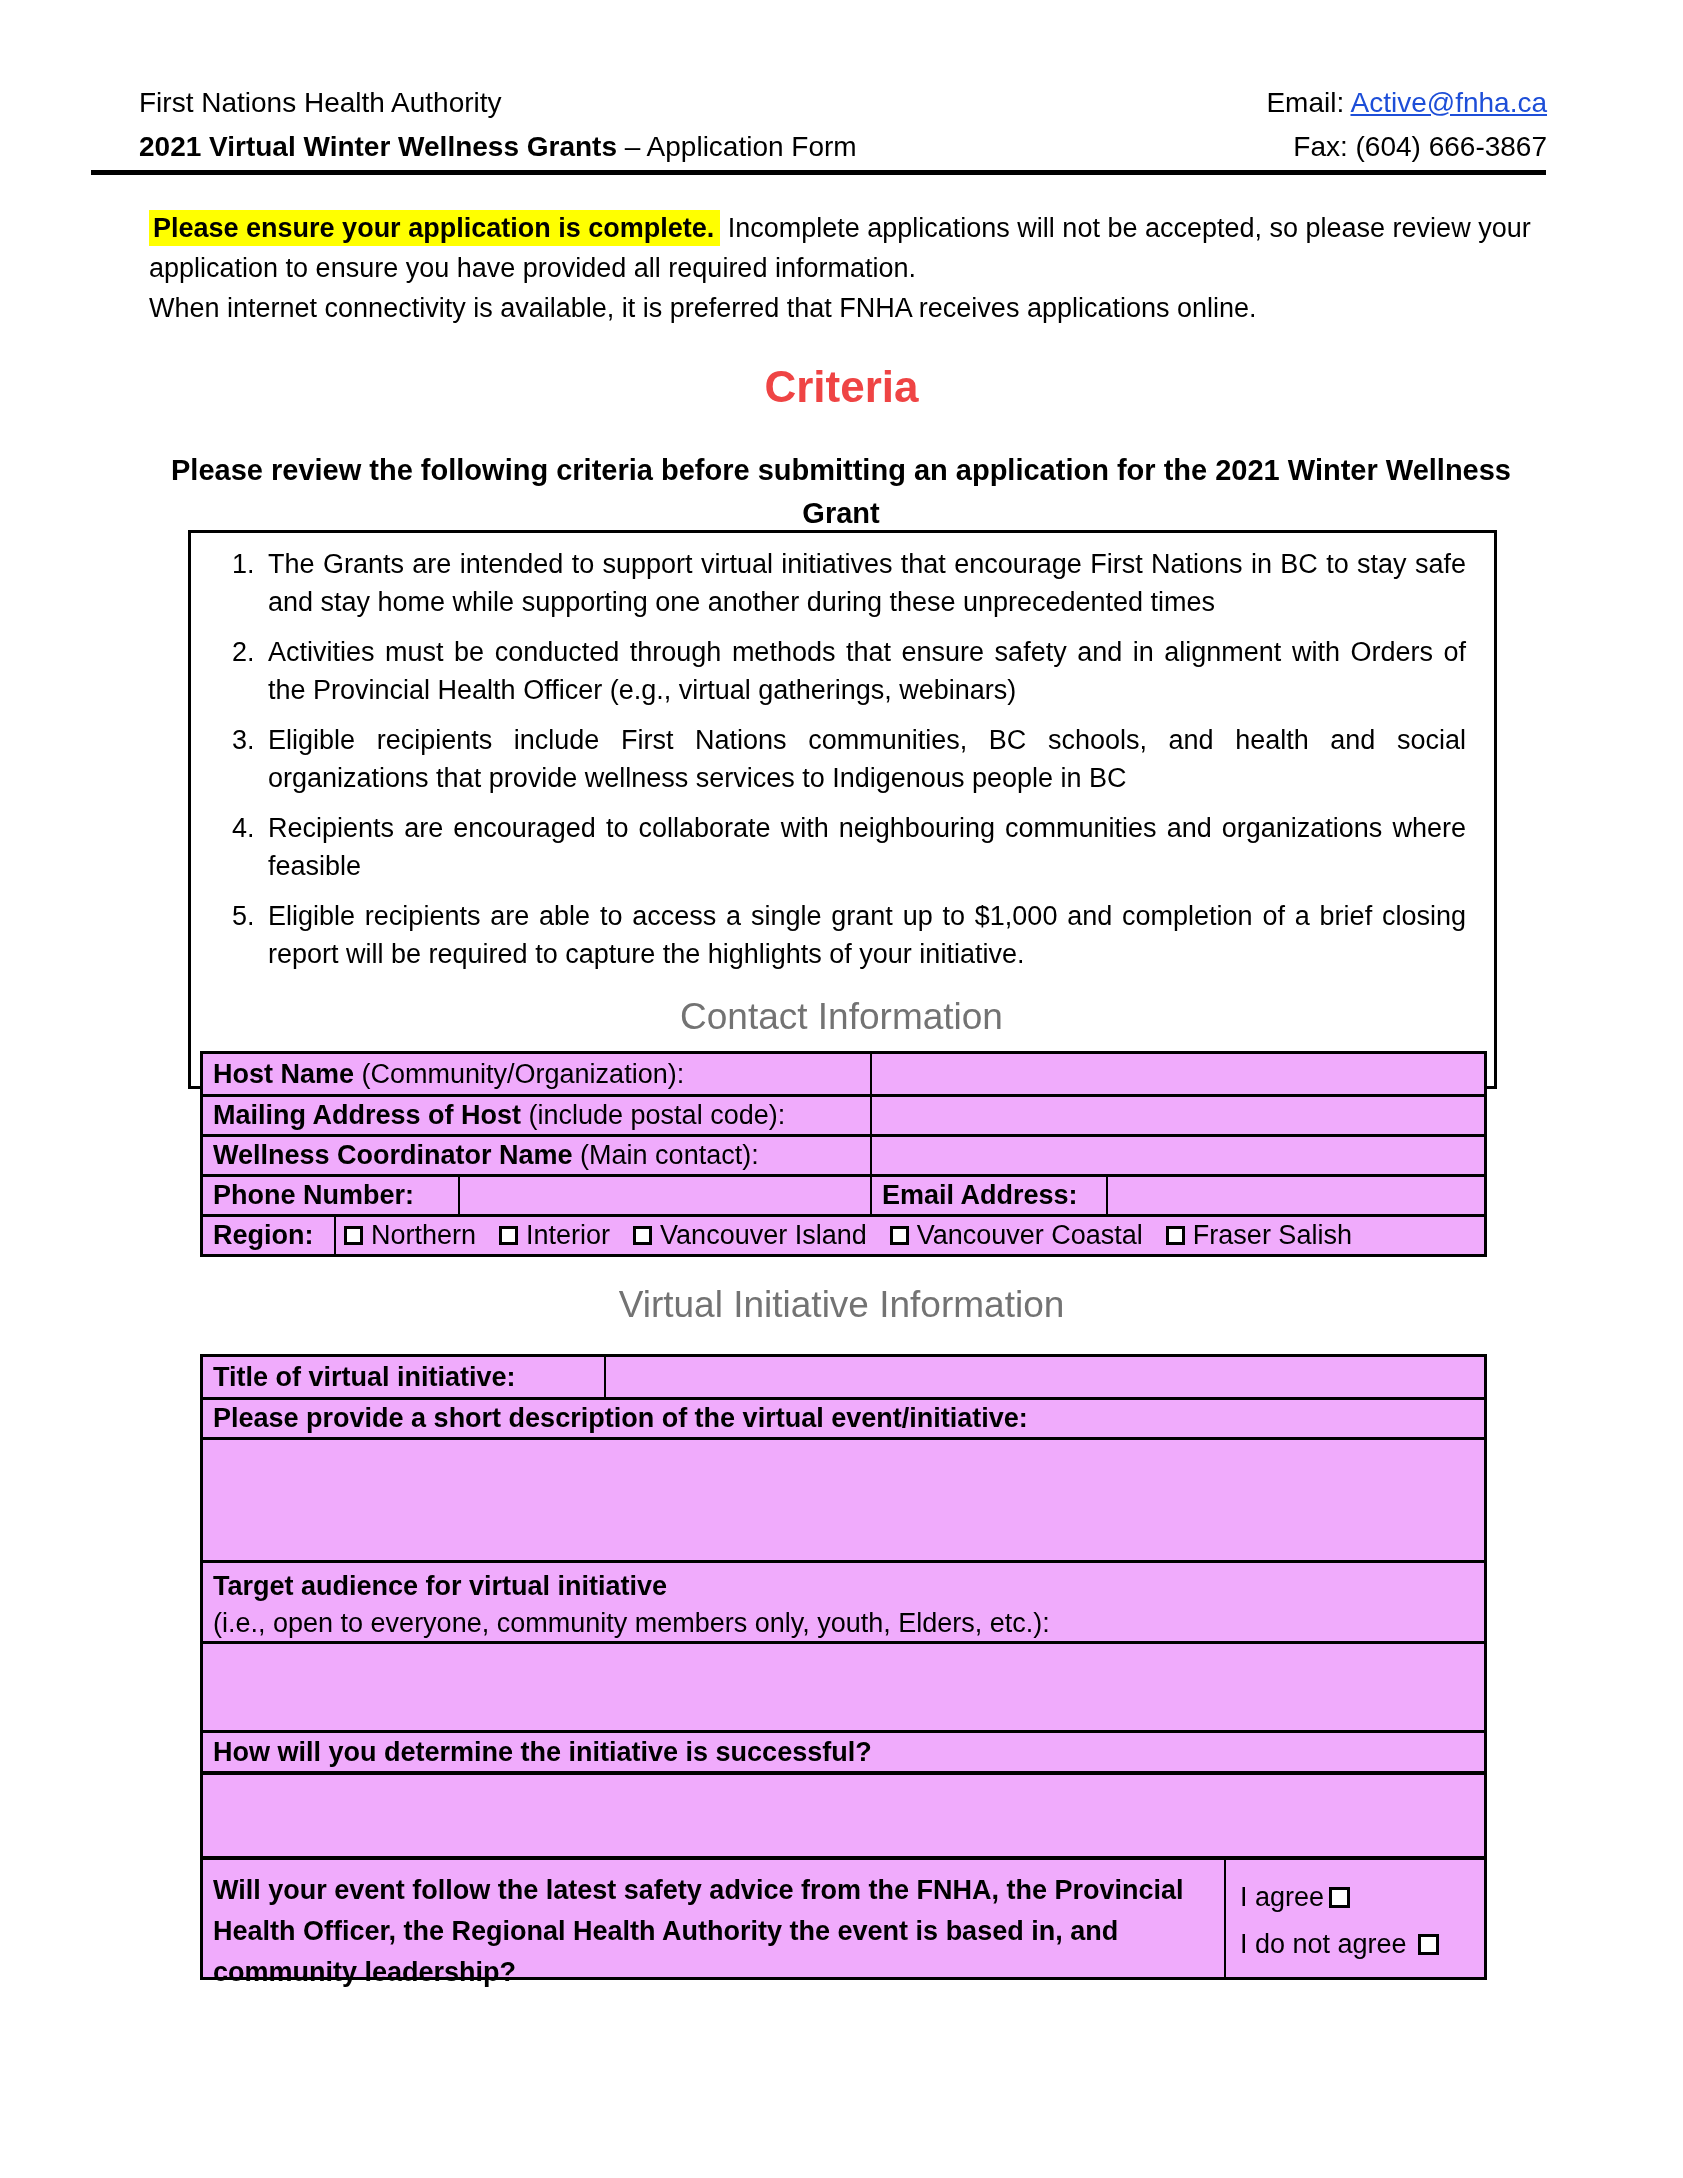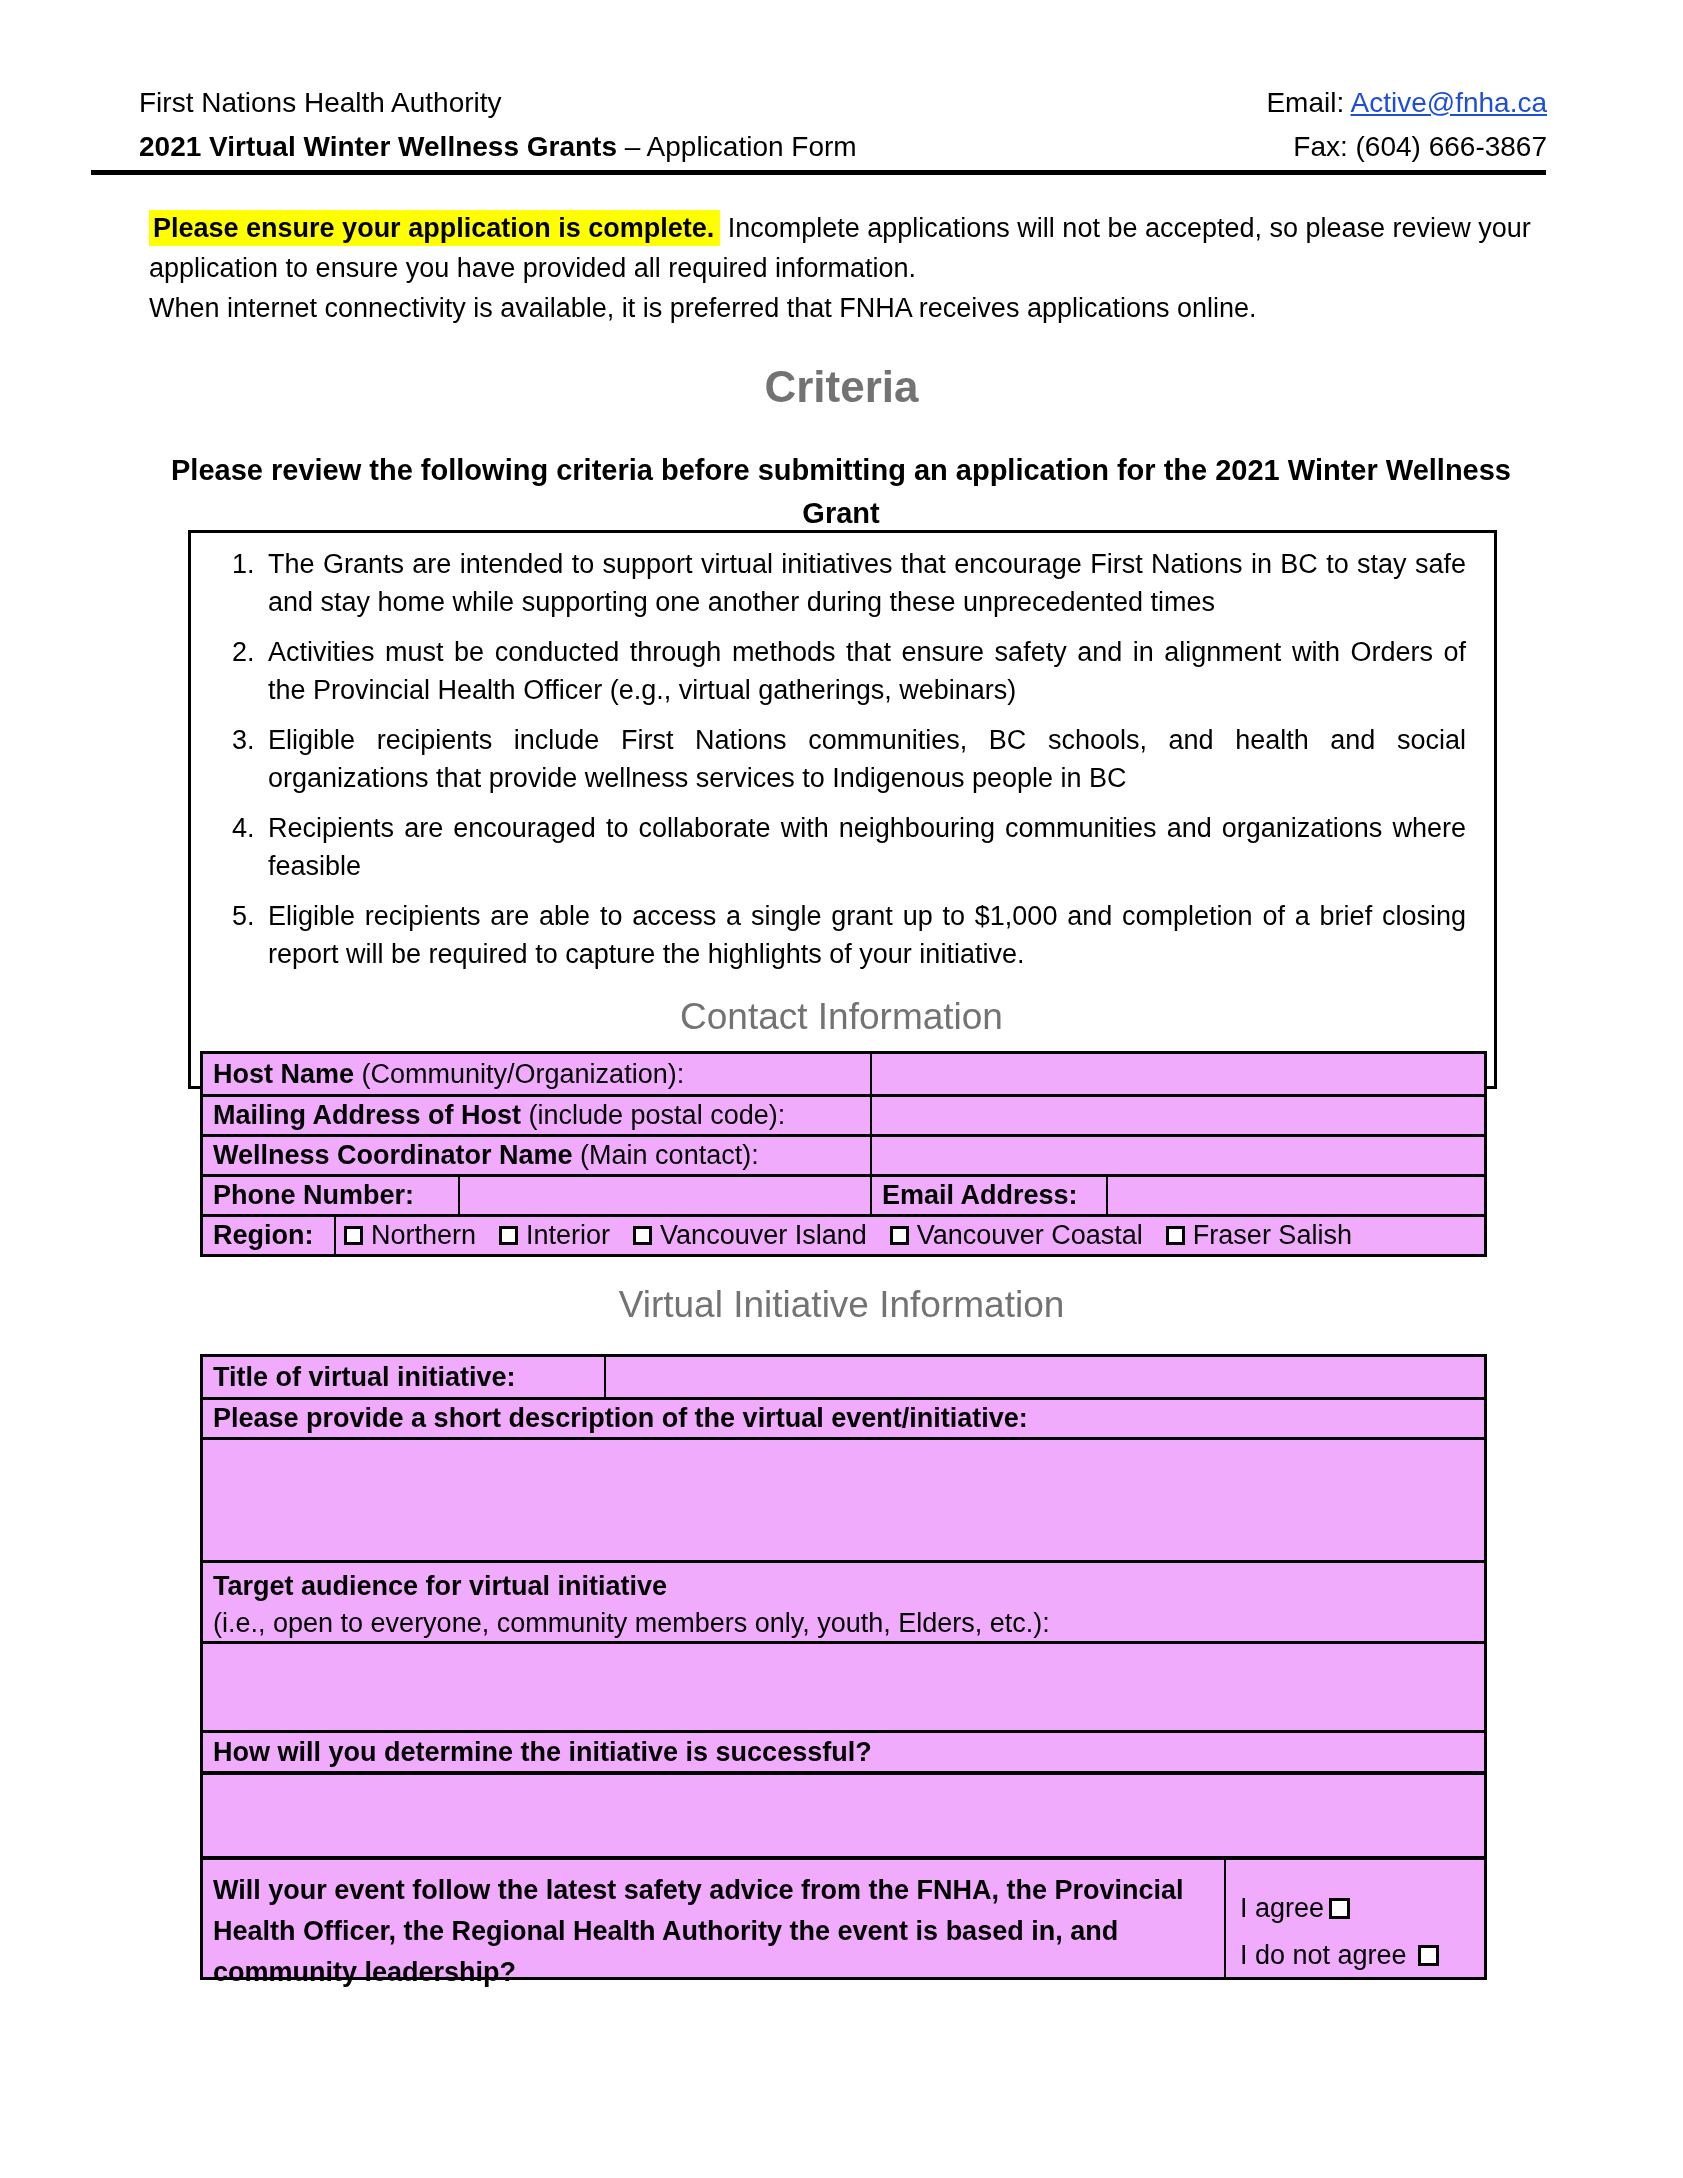--- a/index.html
+++ b/index.html
@@ -15,21 +15,21 @@
   a.email-link { color:#1d4ed8; text-decoration:underline; cursor:pointer; }
   .header-rule { position:absolute; top:170px; left:91px; width:1455px; height:5px; background:#000; }
 
   
   .notice { position:absolute; top:208px; left:149px; width:1386px; text-align:left;
             font-size:27px; line-height:40px; }
   .hl { background:#FFFF00; font-weight:bold; padding:3px 6px 3px 4px; }
 
   
   .h1 { position:absolute; top:362px; left:0; width:100%; text-align:center;
-        color:#737373; font-weight:bold; font-size:44px; }
+        color:#ef4444; font-weight:bold; font-size:44px; }
   .sub { position:absolute; top:449px; left:168px; width:1346px; text-align:center;
          font-weight:bold; font-size:29px; line-height:43px; }
   .cbox { position:absolute; top:530px; left:188px; width:1309px; height:559px;
           border:3px solid #000; }
   .cbox ol { margin:12px 0 0 0; padding:0 28px 0 71px; font-size:27px; line-height:38px; }
   .cbox li { margin-bottom:12px; text-align:justify; padding-left:6px; }
 
   
   .h2 { position:absolute; left:0; width:100%; text-align:center;
         color:#737373; font-weight:normal; font-size:37px; }
@@ -62,21 +62,21 @@
   .cb { width:19px; height:19px; border:3px solid #000; margin-right:8px; flex:none; background:#fff; }
 
   
   .w405 { width:401px; flex:none; }
   .vr-desc  { height:123px; border-top:3px solid #000; }
   .vr-aud   { height:81px; border-top:3px solid #000; display:block; padding:5px 10px 0; line-height:37px; font-size:27px; }
   .vr-blank90 { height:89px; border-top:3px solid #000; }
   .vr-blank86 { height:85px; border-top:4px solid #000; }
   .vr-safety { display:flex; align-items:stretch; border-top:4px solid #000; height:121px; font-size:27px; }
   .safety-q { width:1021px; flex:none; display:block; padding:10px 22px 0 10px; font-weight:bold; line-height:41px; }
-  .agree-cell { flex:1 1 auto; border-left:2.5px solid #000; display:block; padding:25px 0 0 14px; line-height:47px; }
+  .agree-cell { flex:1 1 auto; border-left:2.5px solid #000; display:block; padding:14px 0 0 14px; line-height:47px; }
   .cb2 { width:21px; height:21px; border:3px solid #000; display:inline-block; vertical-align:-2px; background:#fff; }
   .cb2.tight { margin-left:5px; }
   .cb2.loose { margin-left:11px; }
 </style>
 </head>
 <body>
 
 <div class="page">
 
   <div class="header">

